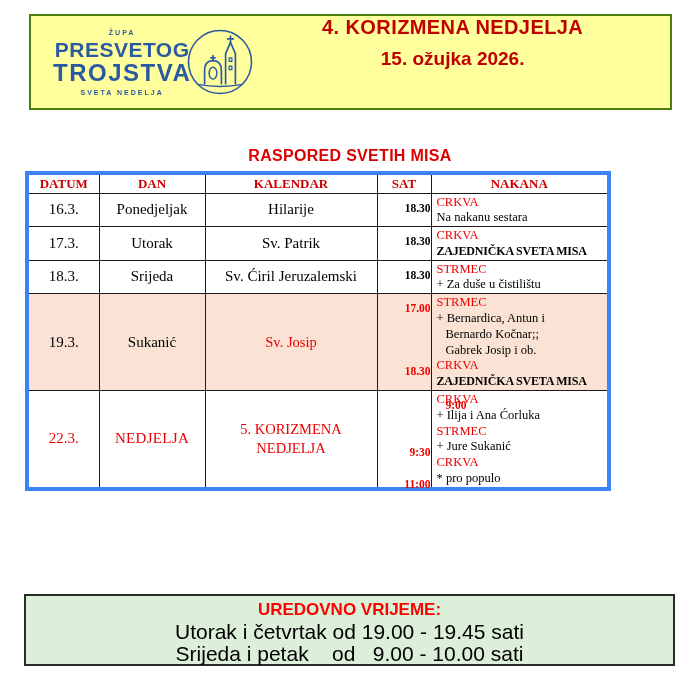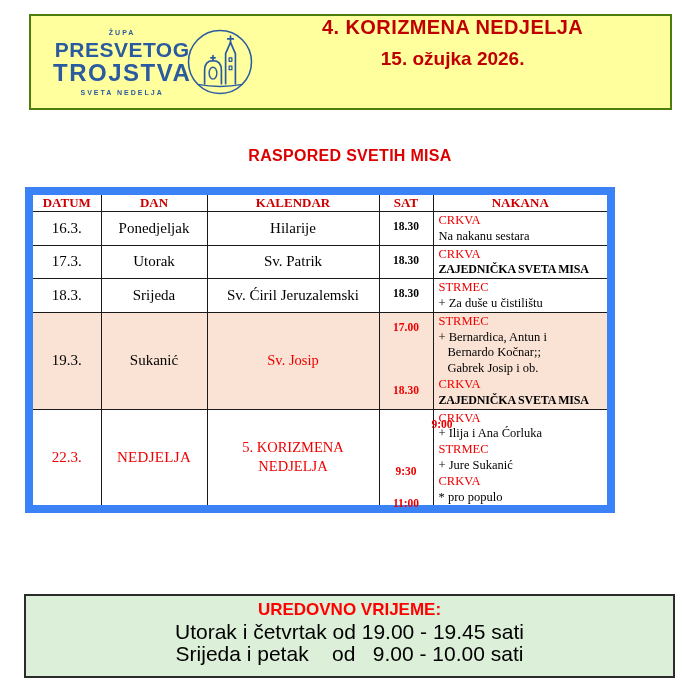--- a/index.html
+++ b/index.html
@@ -26,61 +26,61 @@
   .header-title-2 { font-size:19px; margin-top:9px; }
 
   
   .main-title {
     position:absolute; top:147px; left:0; width:700px; text-align:center;
     color:#dd0000; font-weight:bold; font-size:16px; letter-spacing:0.3px;
   }
 
   
   table.schedule {
-    position:absolute; left:25px; top:187px;
+    position:absolute; left:25px; top:171px;
     border-collapse:collapse; table-layout:fixed;
     font-family:"Liberation Serif", serif;
-    border:8px solid #3b82f6;
+    border:4px solid #3b82f6;
   }
   .schedule th, .schedule td { border:1px solid #1a1a1a; padding:0; box-sizing:border-box; }
   .schedule thead th {
     height:20px; color:#cc0000; font-size:13px; font-weight:bold; text-align:center;
   }
   .c-date  { width:72px; }
   .c-day   { width:106px; }
   .c-kal   { width:172px; }
   .c-sat   { width:54px; }
   .c-nak   { width:178px; }
 
   td.date, td.day { text-align:center; vertical-align:middle; font-weight:normal; font-size:15px; color:#000; }
   td.day.red-txt { letter-spacing:0.3px; }
   td.kal { text-align:center; vertical-align:middle; font-size:15px; color:#000; }
   td.kal.red-txt { font-weight:normal; font-size:14.5px; line-height:19px; }
   .red-txt { color:#ee0000 !important; }
 
   td.sat { vertical-align:top; font-weight:bold; font-size:11.5px; }
   .sat-inner { position:relative; height:100%; width:100%; }
-  .sat-time { position:absolute; left:0; width:100%; text-align:center; line-height:15.8px; padding-top:7px; }
+  .sat-time { position:absolute; left:0; width:100%; text-align:right; line-height:15.8px; padding-top:7px; }
 
   td.nak { vertical-align:top; font-size:12.5px; padding:1px 2px 0 5px; line-height:15.8px; color:#000; }
   .nak-line.place { color:#ee0000; }
   .nak-line.bold { font-weight:bold; font-size:12px; letter-spacing:-0.2px; }
   .nak-line.indent { padding-left:9px; }
 
   tr.hl td { background:#fae3d5; }
 
   
   tbody tr:nth-child(1) td, tbody tr:nth-child(2) td, tbody tr:nth-child(3) td { height:31px; }
   tbody tr:nth-child(4) td { height:95px; }
   tbody tr:nth-child(5) td, tbody tr:nth-child(6) td { height:30px; }
   tbody tr:nth-child(7) td { height:97px; }
 
   
   .footer-box {
-    position:absolute; left:24px; top:594px; width:651px; height:84px;
+    position:absolute; left:24px; top:594px; width:651px; height:72px;
     background:#dcefd8; border:2px solid #2b2b2b; box-sizing:border-box;
     text-align:center;
   }
   .footer-title { color:#ff0000; font-weight:bold; font-size:17px; margin-top:3px; line-height:22px; }
   .footer-line { font-size:21px; color:#000; line-height:22px; white-space:pre; }
 </style>
 </head>
 <body>
 
 <div class="header-box">

